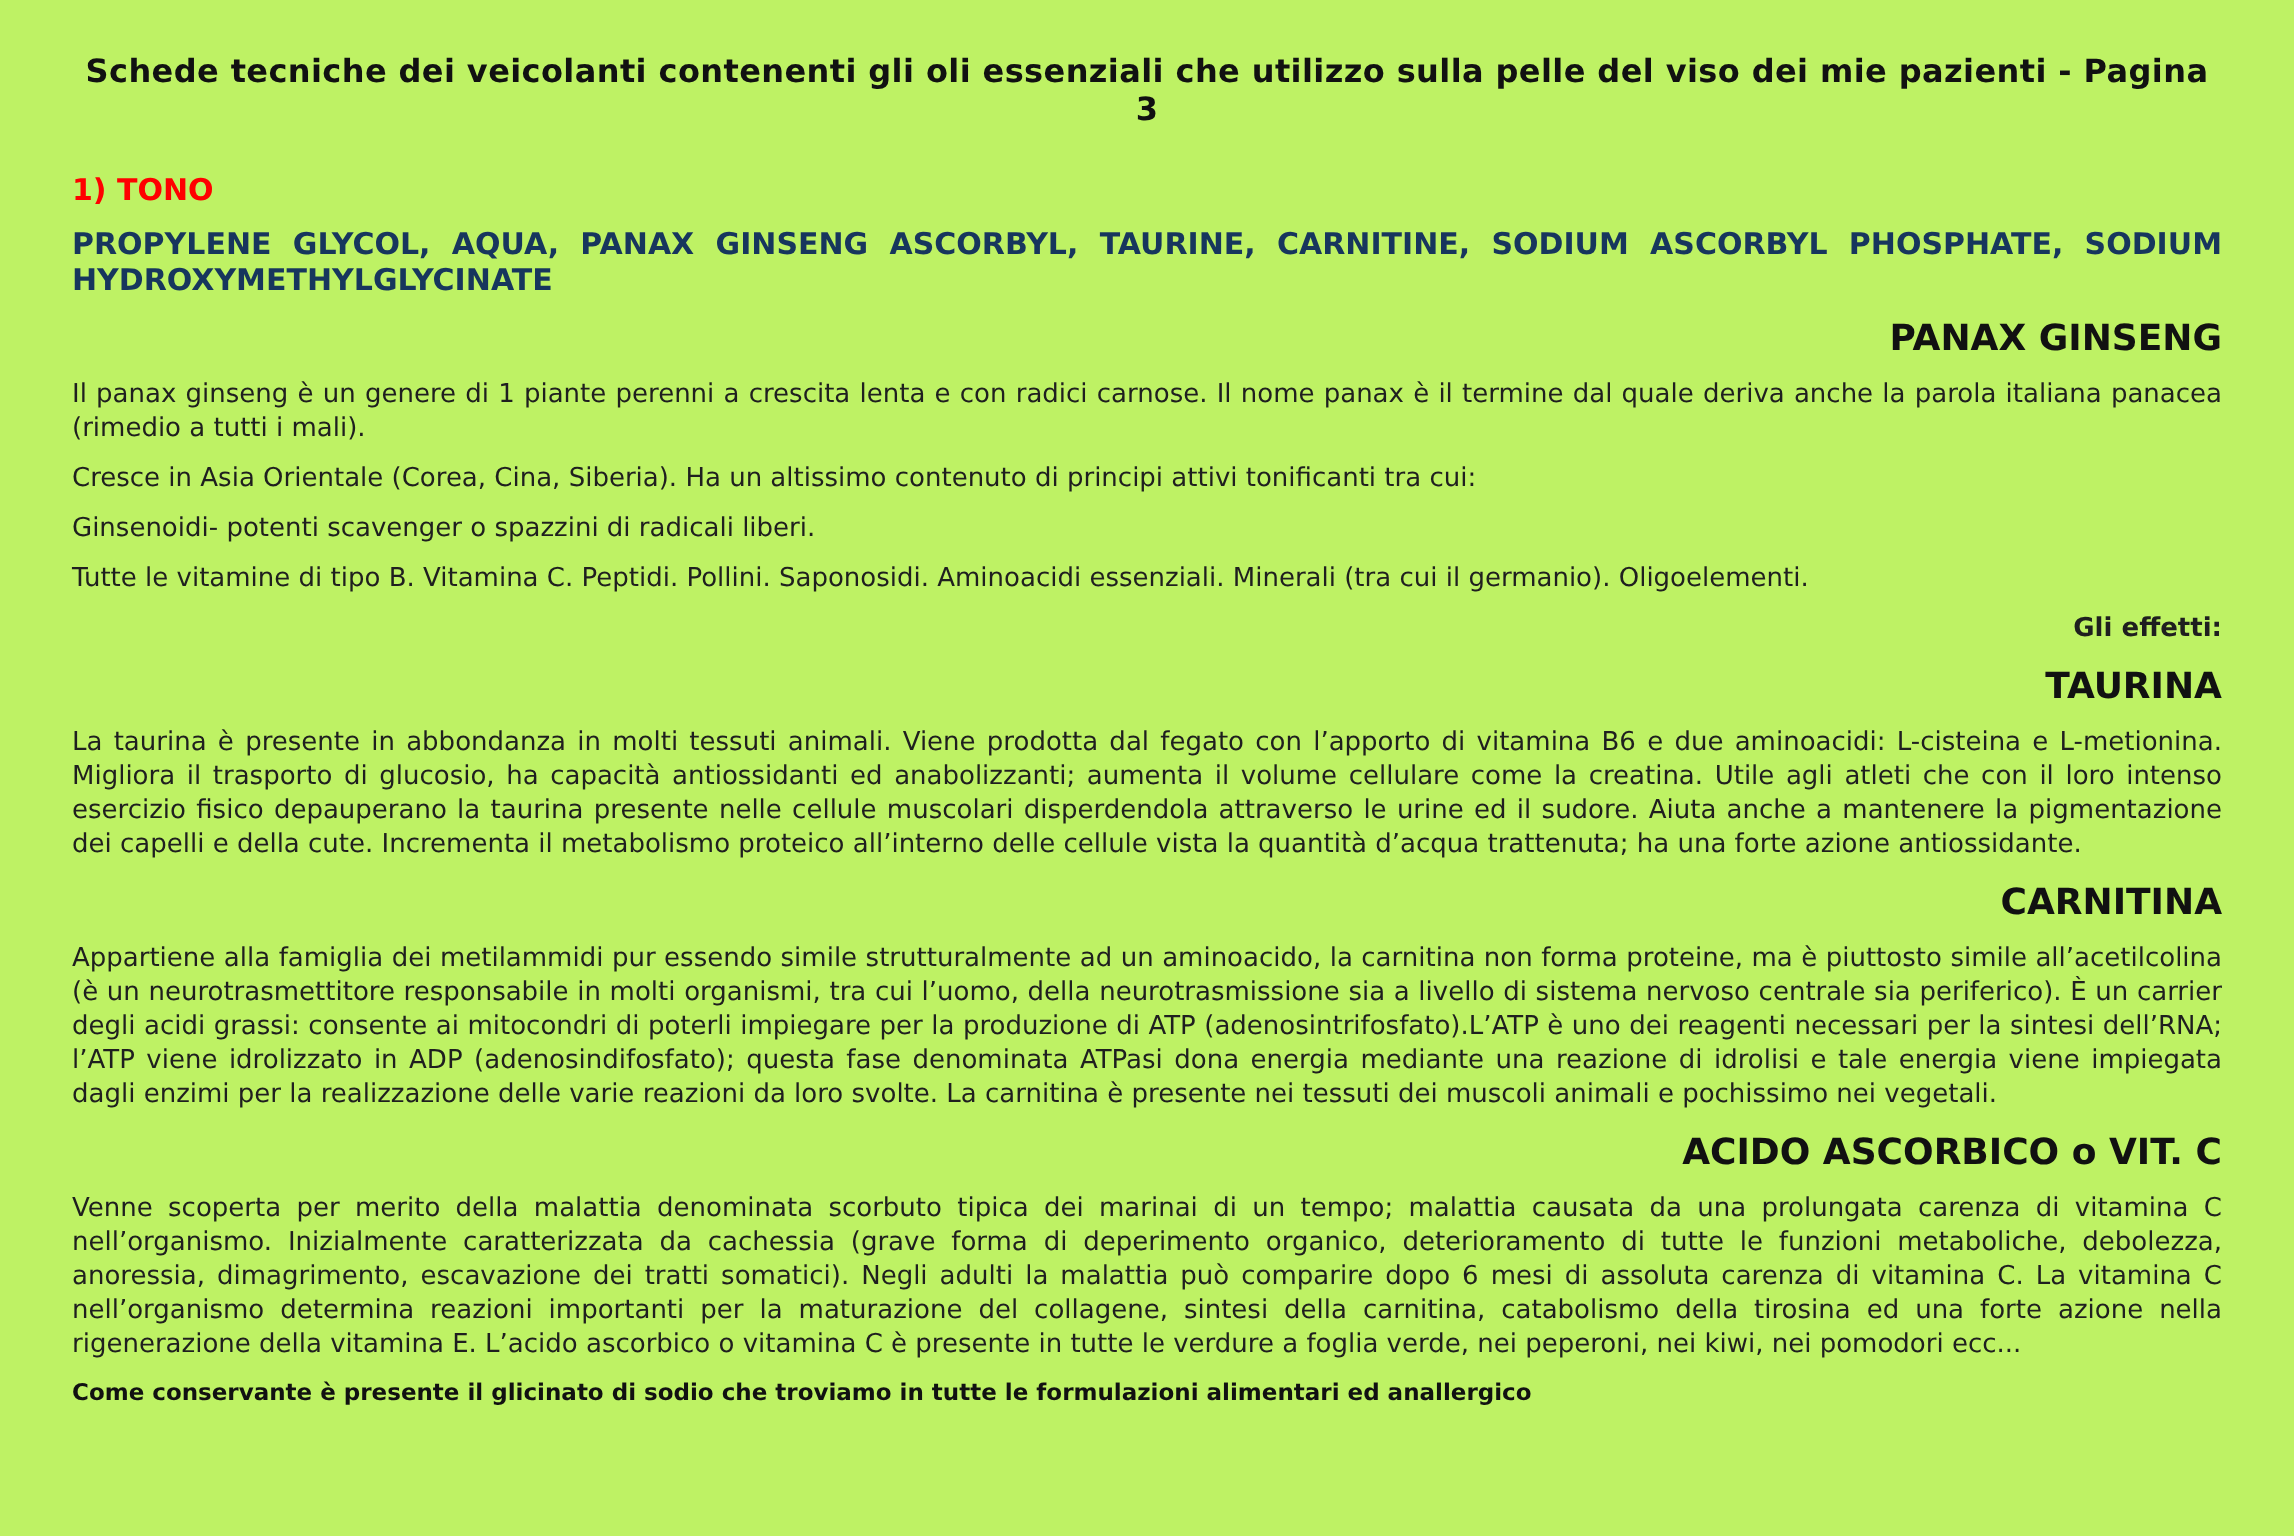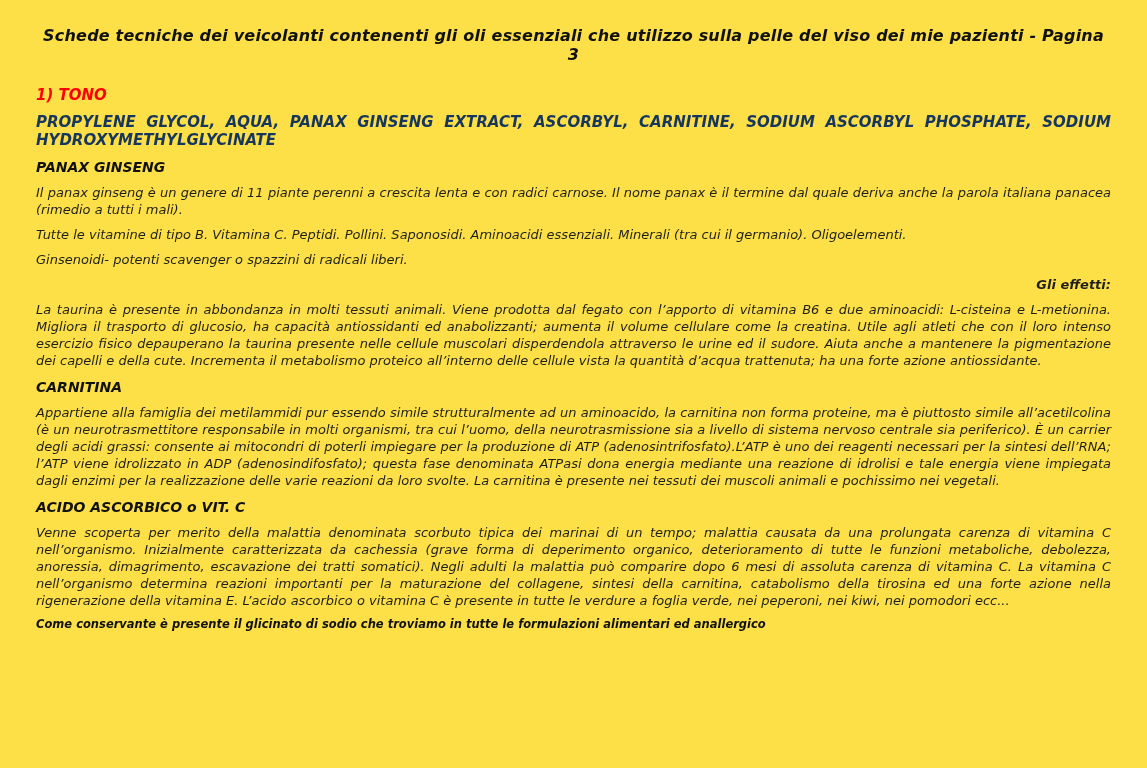--- a/index.html
+++ b/index.html
@@ -13,22 +13,21 @@
     height: 768px;
     background: #ffffff;
     overflow: hidden;
     font-family: "DejaVu Sans", "Liberation Sans", sans-serif;
     color: var(--body-text);
   }
   .page {
     width: 1147px;
     height: 768px;
     padding: 26px 36px 10px 36px;
-    background: #fde047;
-    font-style: italic;
+    background: #bef264;
   }
   .doc-title {
     font-size: 16px;
     font-weight: bold;
     text-align: center;
     color: #111111;
     margin-bottom: 22px;
     letter-spacing: 0.2px;
   }
   .tono-heading {
@@ -46,23 +45,23 @@
     margin-bottom: 9px;
     word-spacing: 4px;
   }
   .ingredients-note {
     font-size: 11px;
     font-weight: bold;
     color: var(--accent-blue);
     margin-bottom: 12px;
   }
   .section-heading {
-    font-size: 14px;
+    font-size: 18px;
     font-weight: bold;
-    text-align: left;
+    text-align: right;
     color: #111111;
     margin: 10px 0 9px 0;
   }
   .body-para {
     font-size: 13px;
     line-height: 17px;
     text-align: justify;
     margin-bottom: 8px;
   }
   .bold-line {
@@ -81,35 +80,37 @@
 </style>
 </head>
 <body>
 
 <div class="page">
 
   <div class="doc-title">Schede tecniche dei veicolanti contenenti gli oli essenziali che utilizzo sulla pelle del viso dei mie pazienti -  Pagina 3</div>
 
   <div class="tono-heading">1) TONO</div>
 
-  <div class="ingredients">PROPYLENE GLYCOL, AQUA, PANAX GINSENG EXTRACT, ASCORBYL, CARNITINE, SODIUM ASCORBYL PHOSPHATE, SODIUM HYDROXYMETHYLGLYCINATE</div>
+  <div class="ingredients">PROPYLENE GLYCOL, AQUA, PANAX GINSENG ASCORBYL, TAURINE, CARNITINE, SODIUM ASCORBYL PHOSPHATE, SODIUM HYDROXYMETHYLGLYCINATE</div>
 
 
   <div class="section-heading">PANAX GINSENG</div>
 
-  <p class="body-para">Il panax ginseng è un genere di 11 piante perenni a crescita lenta e con radici carnose. Il nome panax è il termine dal quale deriva anche la parola italiana panacea (rimedio a tutti i mali).</p>
+  <p class="body-para">Il panax ginseng è un genere di 1 piante perenni a crescita lenta e con radici carnose. Il nome panax è il termine dal quale deriva anche la parola italiana panacea (rimedio a tutti i mali).</p>
 
+  <p class="body-para">Cresce in Asia Orientale (Corea, Cina, Siberia). Ha un altissimo contenuto di principi attivi tonificanti tra cui:</p>
+
+  <p class="body-para">Ginsenoidi- potenti scavenger o spazzini di radicali liberi.</p>
 
   <p class="body-para">Tutte le vitamine di tipo B. Vitamina C. Peptidi. Pollini. Saponosidi. Aminoacidi essenziali. Minerali (tra cui il germanio). Oligoelementi.</p>
-
-  <p class="body-para">Ginsenoidi- potenti scavenger o spazzini di radicali liberi.</p>
 
   <p class="bold-line">Gli effetti:</p>
 
 
+  <div class="section-heading">TAURINA</div>
 
   <p class="body-para">La taurina è presente in abbondanza in molti tessuti animali. Viene prodotta dal fegato con l’apporto di vitamina B6 e due aminoacidi: L-cisteina e L-metionina. Migliora il trasporto di glucosio, ha capacità antiossidanti ed anabolizzanti; aumenta il volume cellulare come la creatina. Utile agli atleti che con il loro intenso esercizio fisico depauperano la taurina presente nelle cellule muscolari disperdendola attraverso le urine ed il sudore. Aiuta anche a mantenere la pigmentazione dei capelli e della cute. Incrementa il metabolismo proteico all’interno delle cellule vista la quantità d’acqua trattenuta; ha una forte azione antiossidante.</p>
 
   <div class="section-heading">CARNITINA</div>
 
   <p class="body-para">Appartiene alla famiglia dei metilammidi pur essendo simile strutturalmente ad un aminoacido, la carnitina non forma proteine, ma è piuttosto simile all’acetilcolina (è un neurotrasmettitore responsabile in molti organismi, tra cui l’uomo, della neurotrasmissione sia a livello di sistema nervoso centrale sia periferico). È un carrier degli acidi grassi: consente ai mitocondri di poterli impiegare per la produzione di ATP (adenosintrifosfato).L’ATP è uno dei reagenti necessari per la sintesi dell’RNA; l’ATP viene idrolizzato in ADP (adenosindifosfato); questa fase denominata ATPasi dona energia mediante una reazione di idrolisi e tale energia viene impiegata dagli enzimi per la realizzazione delle varie reazioni da loro svolte. La carnitina è presente nei tessuti dei muscoli animali e pochissimo nei vegetali.</p>
 
   <div class="section-heading">ACIDO ASCORBICO o VIT. C</div>
 
   <p class="body-para">Venne scoperta per merito della malattia denominata scorbuto tipica dei marinai di un tempo; malattia causata da una prolungata carenza di vitamina C nell’organismo. Inizialmente caratterizzata da cachessia (grave forma di deperimento organico, deterioramento di tutte le funzioni metaboliche, debolezza, anoressia, dimagrimento, escavazione dei tratti somatici). Negli adulti la malattia può comparire dopo 6 mesi di assoluta carenza di vitamina C. La vitamina C nell’organismo determina reazioni importanti per la maturazione del collagene, sintesi della carnitina, catabolismo della tirosina ed una forte azione nella rigenerazione della vitamina E. L’acido ascorbico o vitamina C è presente in tutte le verdure a foglia verde, nei peperoni, nei kiwi, nei pomodori ecc...</p>

